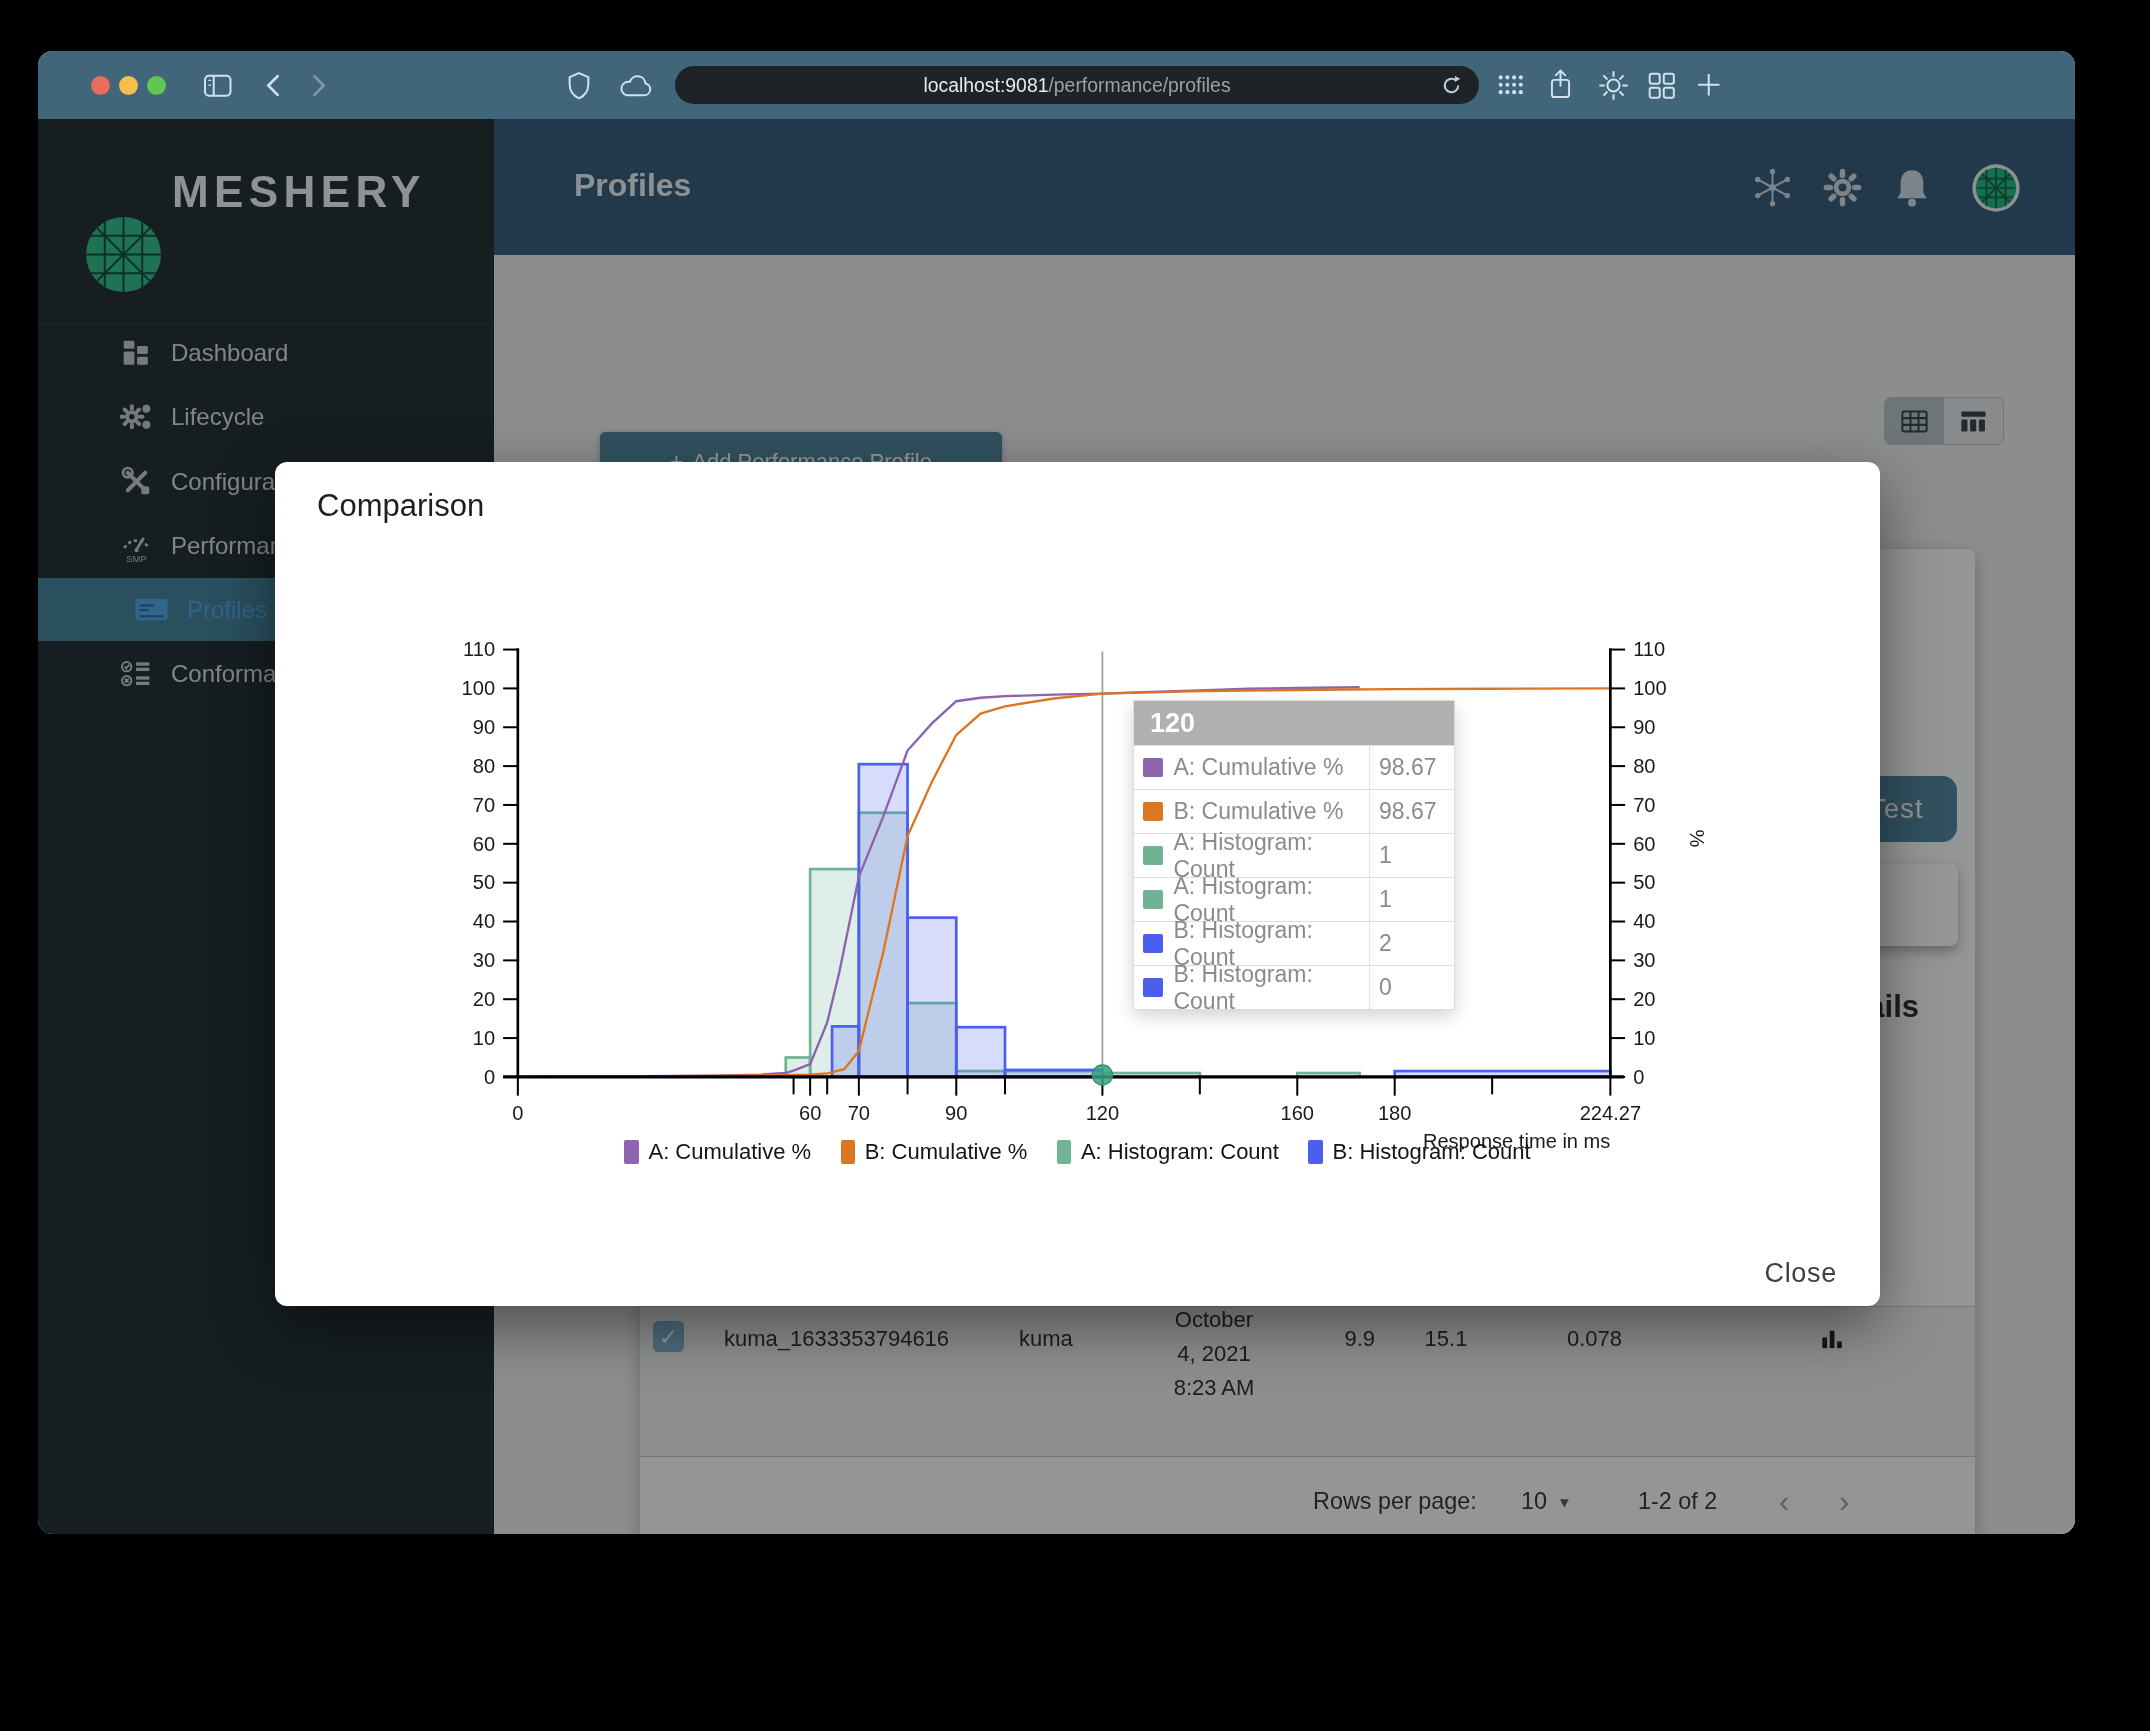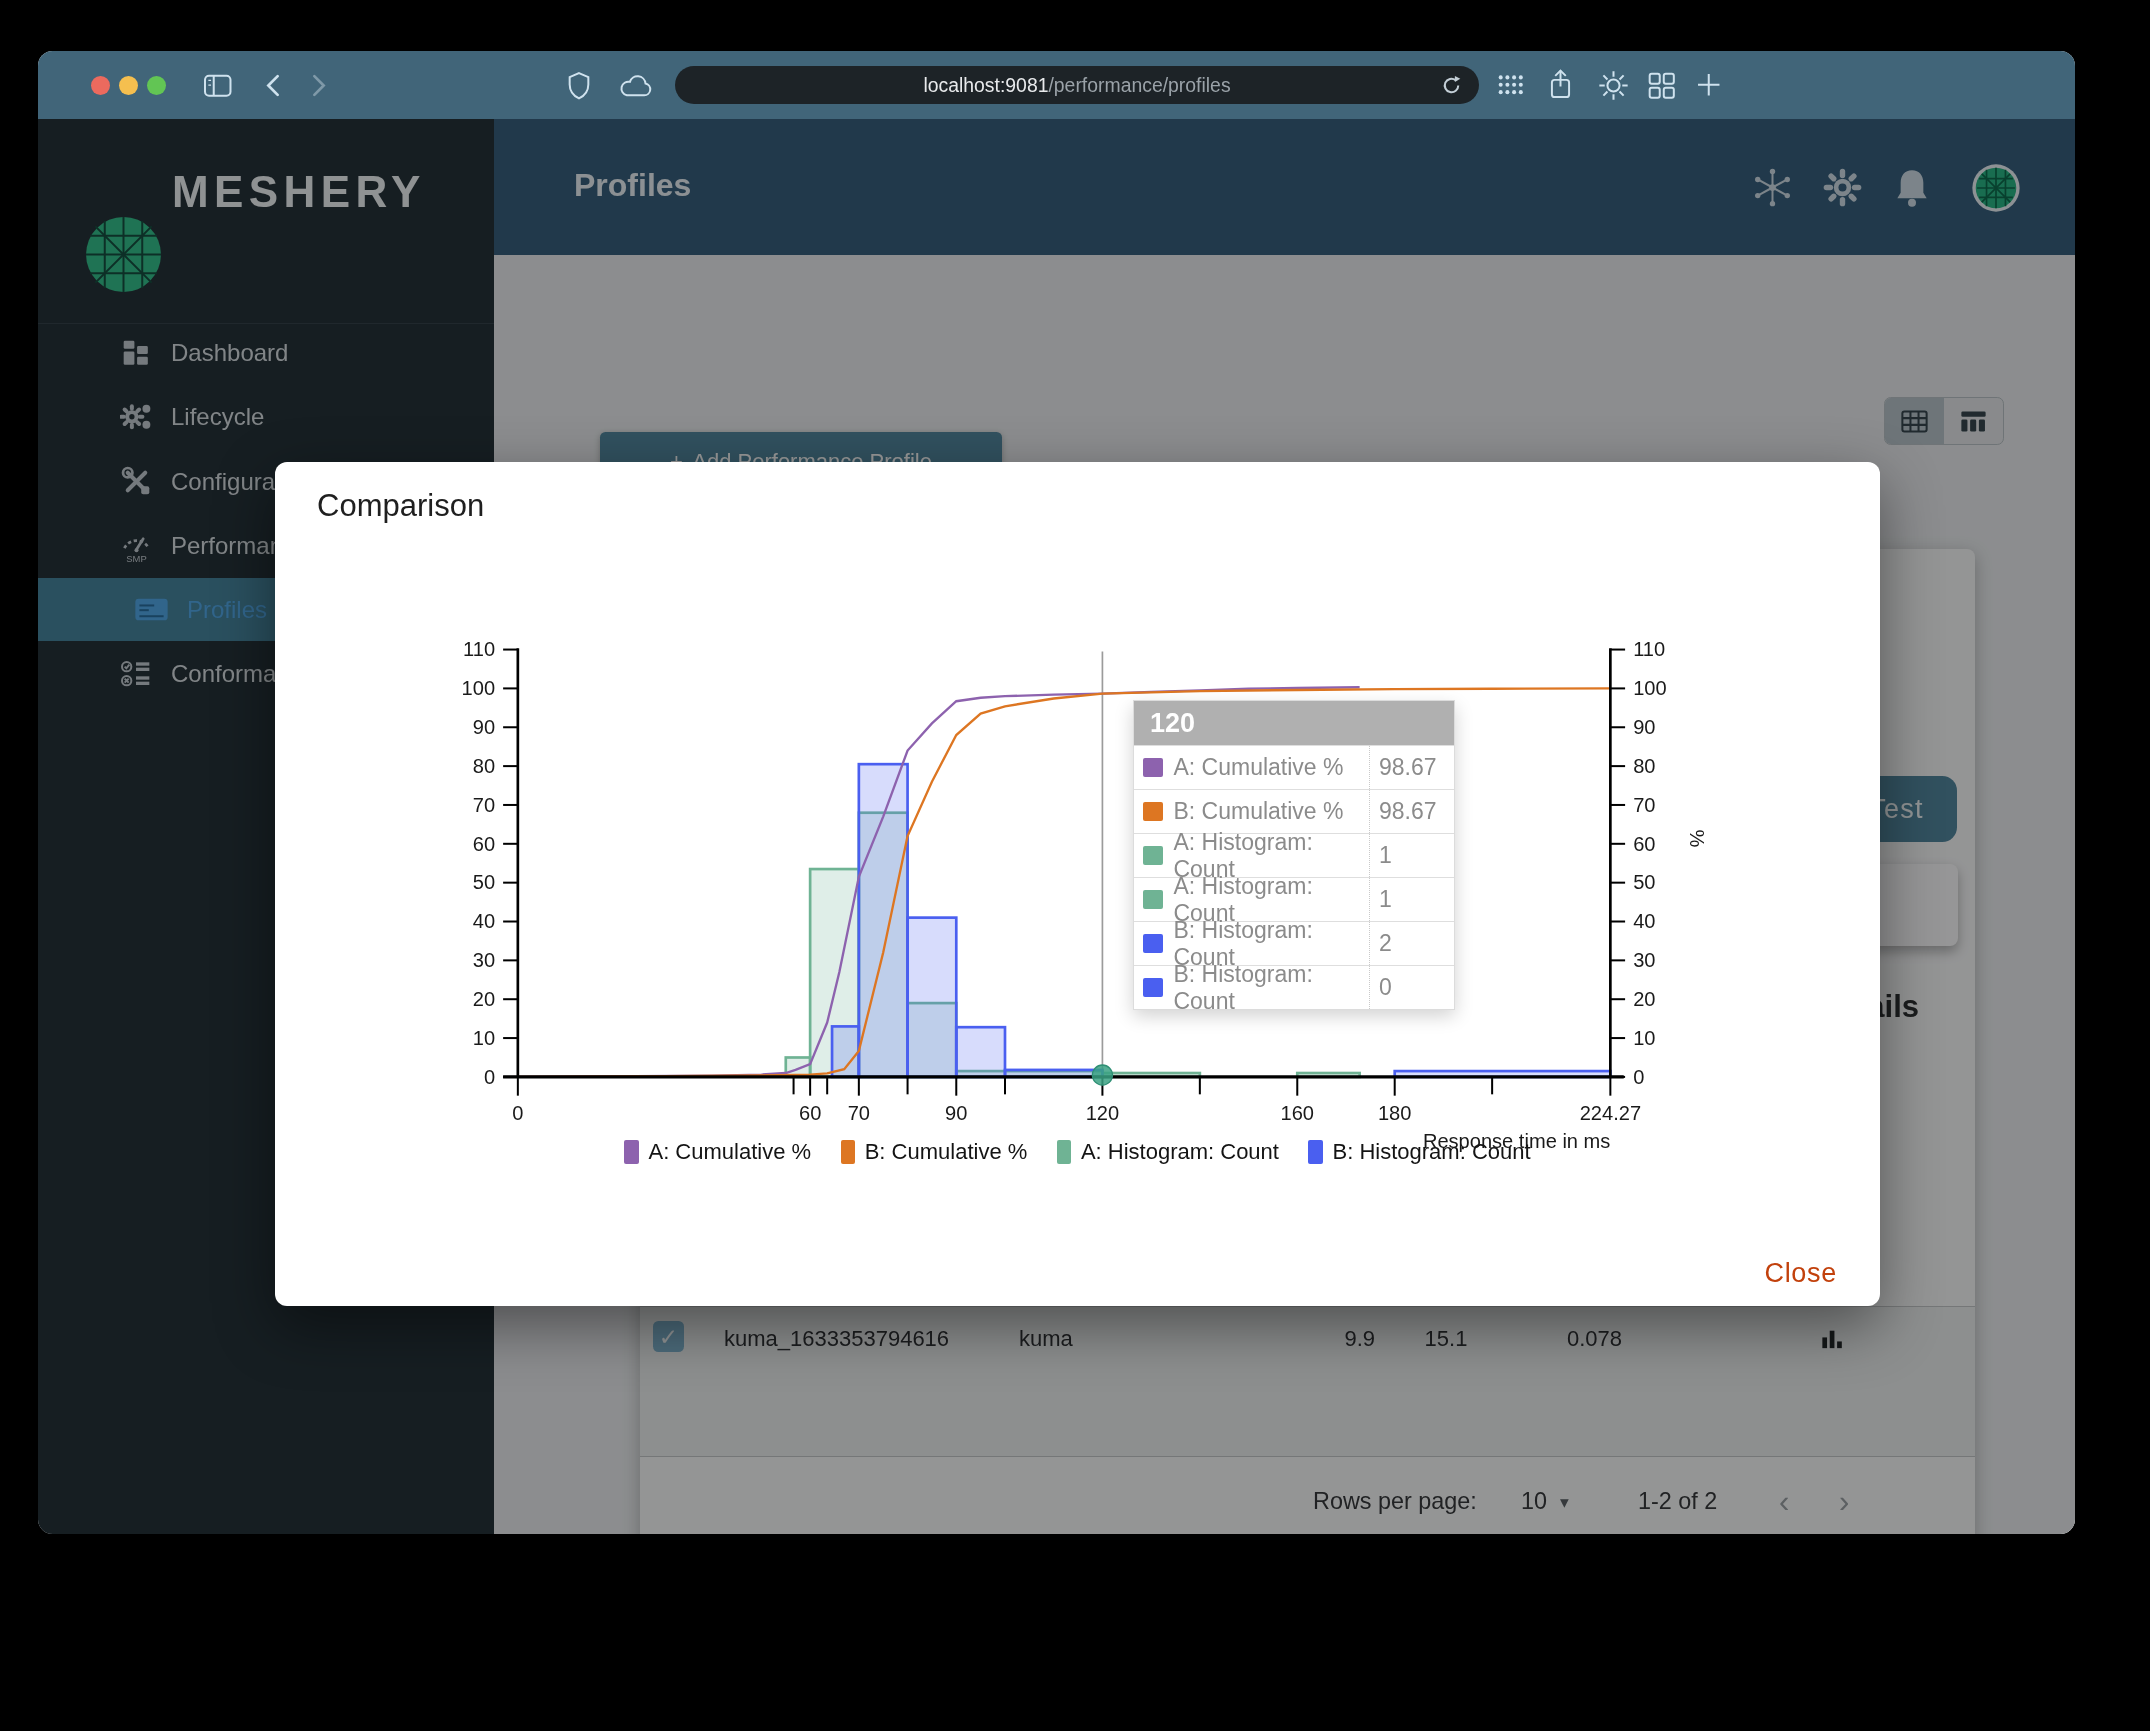--- a/index.html
+++ b/index.html
@@ -44,21 +44,21 @@
   .pag{position:absolute;top:1232px;height:29.5px;font-size:23.4px;color:#373a3c;display:flex;align-items:center;}
   .pagdiv{position:absolute;left:146px;top:1287px;width:1335px;height:1.3px;background:#c9ccce;}
   
   .overlay{position:absolute;left:0;top:68px;width:2037px;height:1587px;background:rgba(0,0,0,0.40);z-index:50;}
   .modal{position:absolute;left:237px;top:411px;width:1605px;height:844px;background:#ffffff;border-radius:12px;box-shadow:0 20px 60px rgba(0,0,0,.45);z-index:100;}
   .modal .mtitle{position:absolute;left:42px;top:25.5px;font-size:31px;font-weight:500;color:#1f1f1f;}
   .modal svg.chart{position:absolute;left:0;top:0;}
   .legend{position:absolute;left:0;top:677px;width:100%;display:flex;justify-content:center;align-items:center;gap:29.5px;z-index:5;}
   .lg-item{display:flex;align-items:center;gap:9.4px;font-size:22px;color:#141414;}
   .lg-sw{width:14.7px;height:24px;border-radius:2px;}
-  .closebtn{position:absolute;right:43px;bottom:17.4px;font-size:27px;color:#c2410c;letter-spacing:0.7px;cursor:pointer;}
+  .closebtn{position:absolute;right:43px;bottom:17.4px;font-size:27px;color:#404040;letter-spacing:0.7px;cursor:pointer;}
   .tooltip{position:absolute;left:858px;top:238px;width:320px;background:#fff;border:0.7px solid #dcdcdc;box-shadow:0 6.7px 17.4px rgba(0,0,0,.18);z-index:6;}
   .tt-head{height:44px;background:#b0b0b0;color:#fff;font-size:27px;font-weight:bold;display:flex;align-items:center;padding-left:16px;}
   .tt-row{height:43px;border-top:0.7px solid #dedede;display:flex;align-items:center;font-size:23px;color:#8b8b8b;}
   .tt-row .sw{width:19.4px;height:19.4px;border-radius:2px;margin:0 10.7px 0 9.4px;flex:none;}
   .tt-row .lbl{flex:1;}
   .tt-row .val{width:75px;border-left:1.3px dotted #c9c9c9;padding-left:9.4px;align-self:stretch;display:flex;align-items:center;}
 </style>
 </head>
 <body>
 
@@ -390,20 +390,26 @@
           <span class="glyph">←</span>
         </div>
       <div class="details">Details</div>
 
       <div class="rowband"></div>
       <div class="chk">
           <span class="glyph">✓</span>
         </div>
       <div class="cell" style="left:230px;top:1071px">kuma_1633353794616</div>
       <div class="cell" style="left:525px;top:1071px">kuma</div>
+      <div class="cell" style="left:663px;top:1014px;width:114px;text-align:center;line-height:34px" id="date-cell">
+          <div>Monday,</div>
+          <div>October</div>
+          <div>4, 2021</div>
+          <div>8:23 AM</div>
+        </div>
       <div class="cell" style="left:801px;top:1071px;width:80px;text-align:right">9.9</div>
       <div class="cell" style="left:912px;top:1071px;width:80px;text-align:center">15.1</div>
       <div class="cell" style="left:1073px;top:1071px;width:80px;text-align:left">0.078</div>
       <div class="cell" style="left:1187px;top:1030px;width:80px;text-align:center">0.221</div>
       <span class="cell" style="left:1323px;top:1069px">
         <svg width="29.5" height="29.5" viewBox="0 0 44 44">
             <g fill="#24282b">
               <rect x="8" y="20" width="7" height="16"></rect>
               <rect x="19" y="10" width="7" height="26"></rect>
               <rect x="30" y="26" width="7" height="10"></rect>

